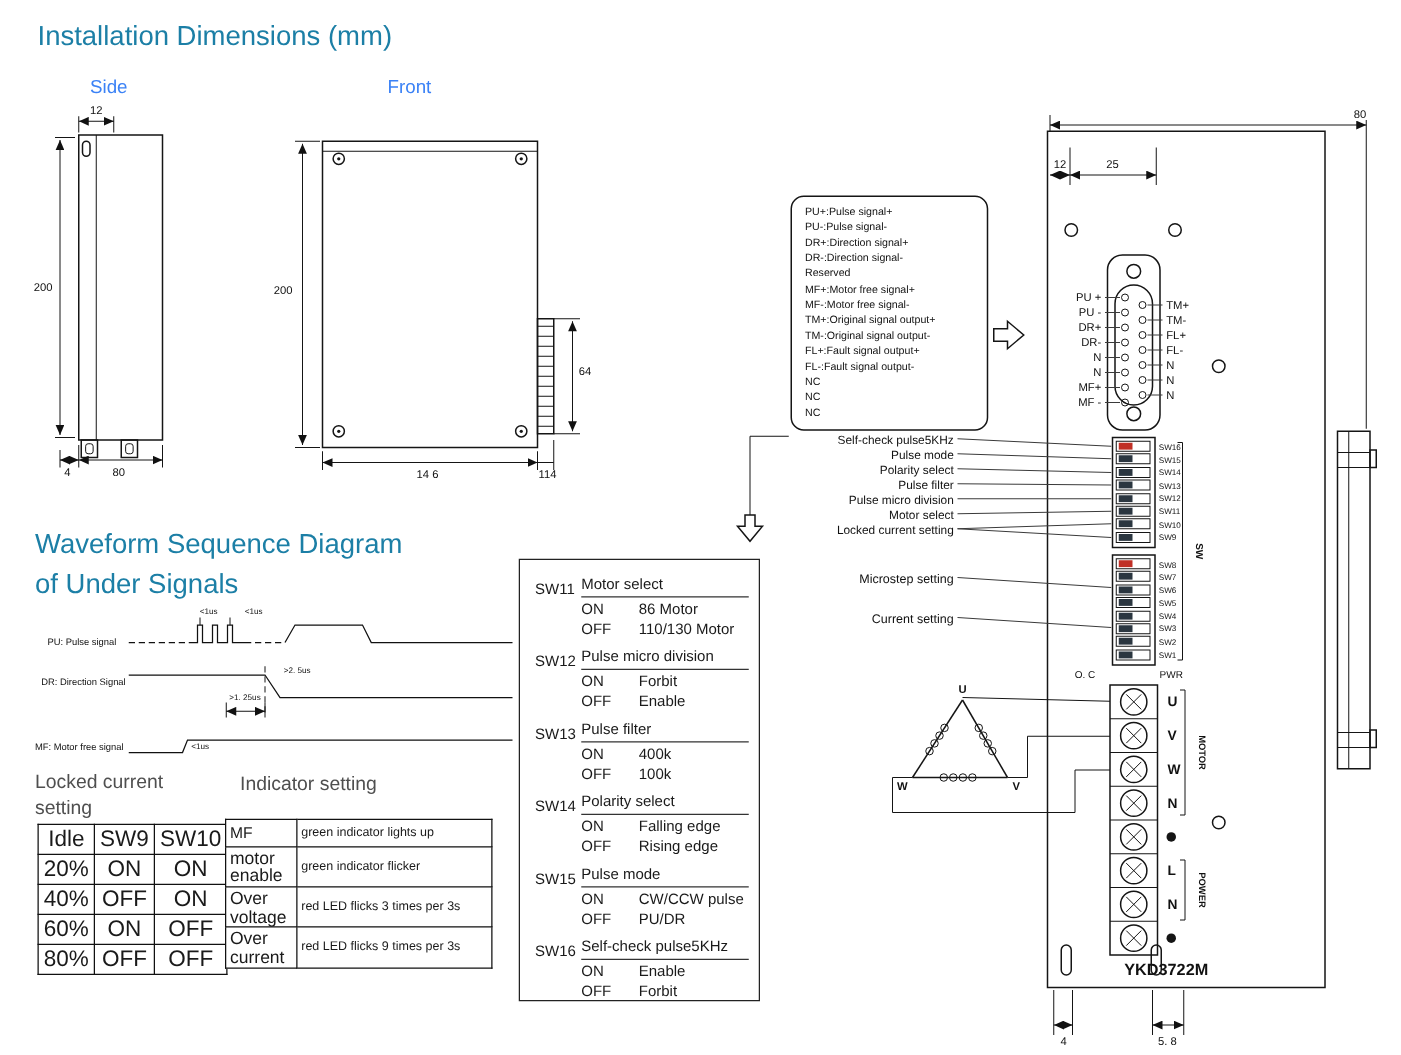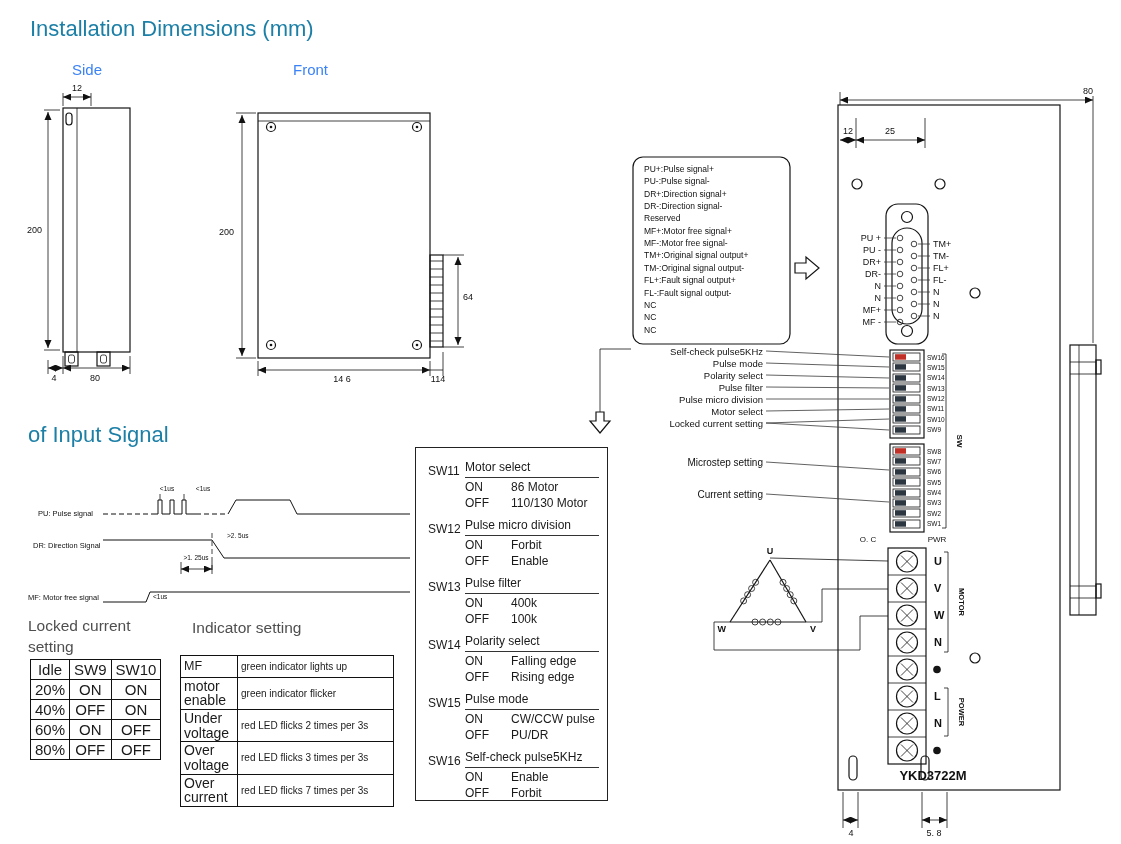--- a/index.html
+++ b/index.html
@@ -19,21 +19,21 @@
   .wf{stroke:#111;stroke-width:1;fill:none}
   .dash{stroke-dasharray:5 3}
   .fillb{fill:#151515;stroke:none}
   .slider{fill:#2b3640;stroke:none}
   .sliderred{fill:#c03026;stroke:none}
   .s65{font-size:6.5px}.s7{font-size:7.5px}.s8{font-size:8px}.s85{font-size:8.5px}
   .s9{font-size:9px}.s95{font-size:9.5px}.s10{font-size:10px}.s11{font-size:11px}.s13{font-size:13px}
   .b{font-weight:bold}.ae{text-anchor:end}.am{text-anchor:middle}
   
   table{border-collapse:collapse;background:#fff}
-  .lct td,.lct th{border:1px solid #111;font-size:15px;font-weight:normal;
+  .lct td,.lct th{border:1px solid #111;font-size:18px;font-weight:normal;
     text-align:center;padding:1px 4px;height:20px}
   .lct .c0{width:38px}.lct .c1{width:38px}.lct .c2{width:46px}
   .ind td{border:1px solid #111;vertical-align:middle}
   .ind .c1{width:57px;font-size:14px;line-height:1.05;padding:1px 3px}
   .ind tr:first-child .c1{font-size:12.5px}
   .ind .c2{width:156px;font-size:10px;padding:1px 3px;height:21.5px;white-space:nowrap}
   
   .swpanel{position:absolute;left:415px;top:447px;width:193px;height:354px;
     border:1px solid #222;padding:12px 8px 0 12px;background:#fff}
   .swentry{margin-bottom:8px}
@@ -43,23 +43,24 @@
   .swrow{display:flex;font-size:12px;margin-left:37px;margin-top:2px}
   .swkey{width:46px}
 </style>
 </head>
 <body>
 
 <div id="page">
 
   <div class="abs title" style="left:30px;top:16px">Installation Dimensions (mm)</div>
   <div class="abs viewlabel" style="left:72px;top:61px">Side</div>
-  <div class="abs viewlabel" style="left:293px;top:61px">Front</div>
+  <div class="abs viewlabel" style="left:310px;top:61px">Front</div>
   <div class="abs title" style="left:28px;top:419px;line-height:32px">
-    <span style="display:block">of Input Signal</span>
+    <span style="display:block">Waveform Sequence Diagram</span>
+    <span style="display:block">of Under Signals</span>
   </div>
   <div class="abs grayhead" style="left:28px;top:616px;width:118px">Locked current setting</div>
   <div class="abs grayhead" style="left:192px;top:618px">Indicator setting</div>
 
   <svg class="abs" style="left:0;top:0" width="1121" height="844" viewBox="0 0 1121 844">
     <defs>
       <marker id="mE" markerWidth="9" markerHeight="8" refX="8" refY="3.5" orient="auto" markerUnits="userSpaceOnUse">
           <path d="M0 0 L8 3.5 L0 7 Z" fill="#111"></path>
         </marker>
       <marker id="mS" markerWidth="9" markerHeight="8" refX="0" refY="3.5" orient="auto" markerUnits="userSpaceOnUse">
@@ -476,30 +477,26 @@
     <tbody>
         <tr>
       <td class="c1">MF</td>
       <td class="c2">green indicator lights up</td>
     </tr>
     <tr>
       <td class="c1">motor enable</td>
       <td class="c2">green indicator flicker</td>
     </tr>
     <tr>
-      <td class="c1">Under voltage</td>
-      <td class="c2">red LED flicks 2 times per 3s</td>
-    </tr>
-    <tr>
       <td class="c1">Over voltage</td>
       <td class="c2">red LED flicks 3 times per 3s</td>
     </tr>
     <tr>
       <td class="c1">Over current</td>
-      <td class="c2">red LED flicks 7 times per 3s</td>
+      <td class="c2">red LED flicks 9 times per 3s</td>
     </tr>
   </tbody>
     </table>
 
   <div class="swpanel">
     <div class="swentry">
       <div class="swtitle">
           <span class="swid">SW11</span>
           <span class="swname">Motor select</span>
         </div>

